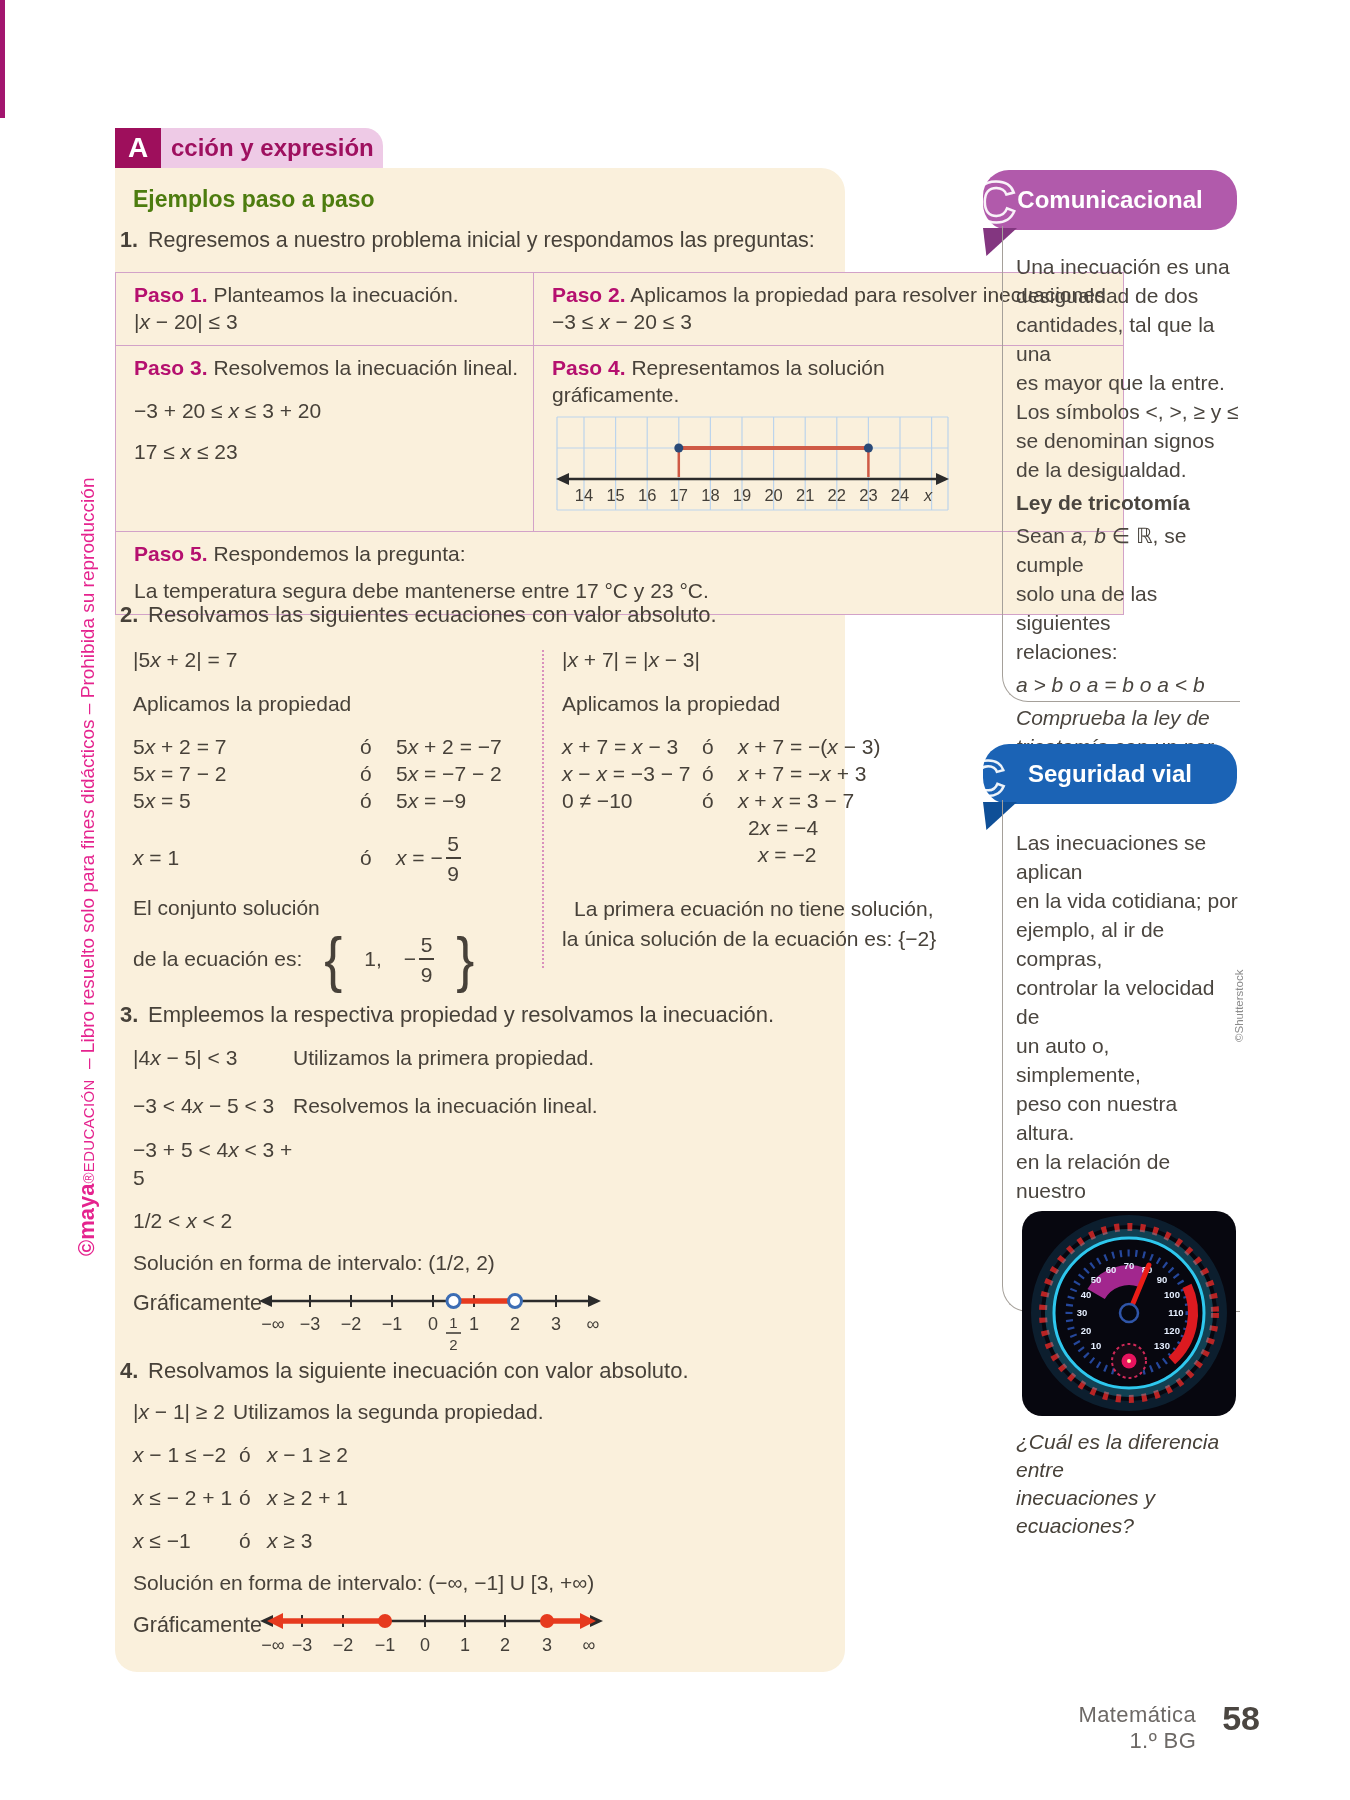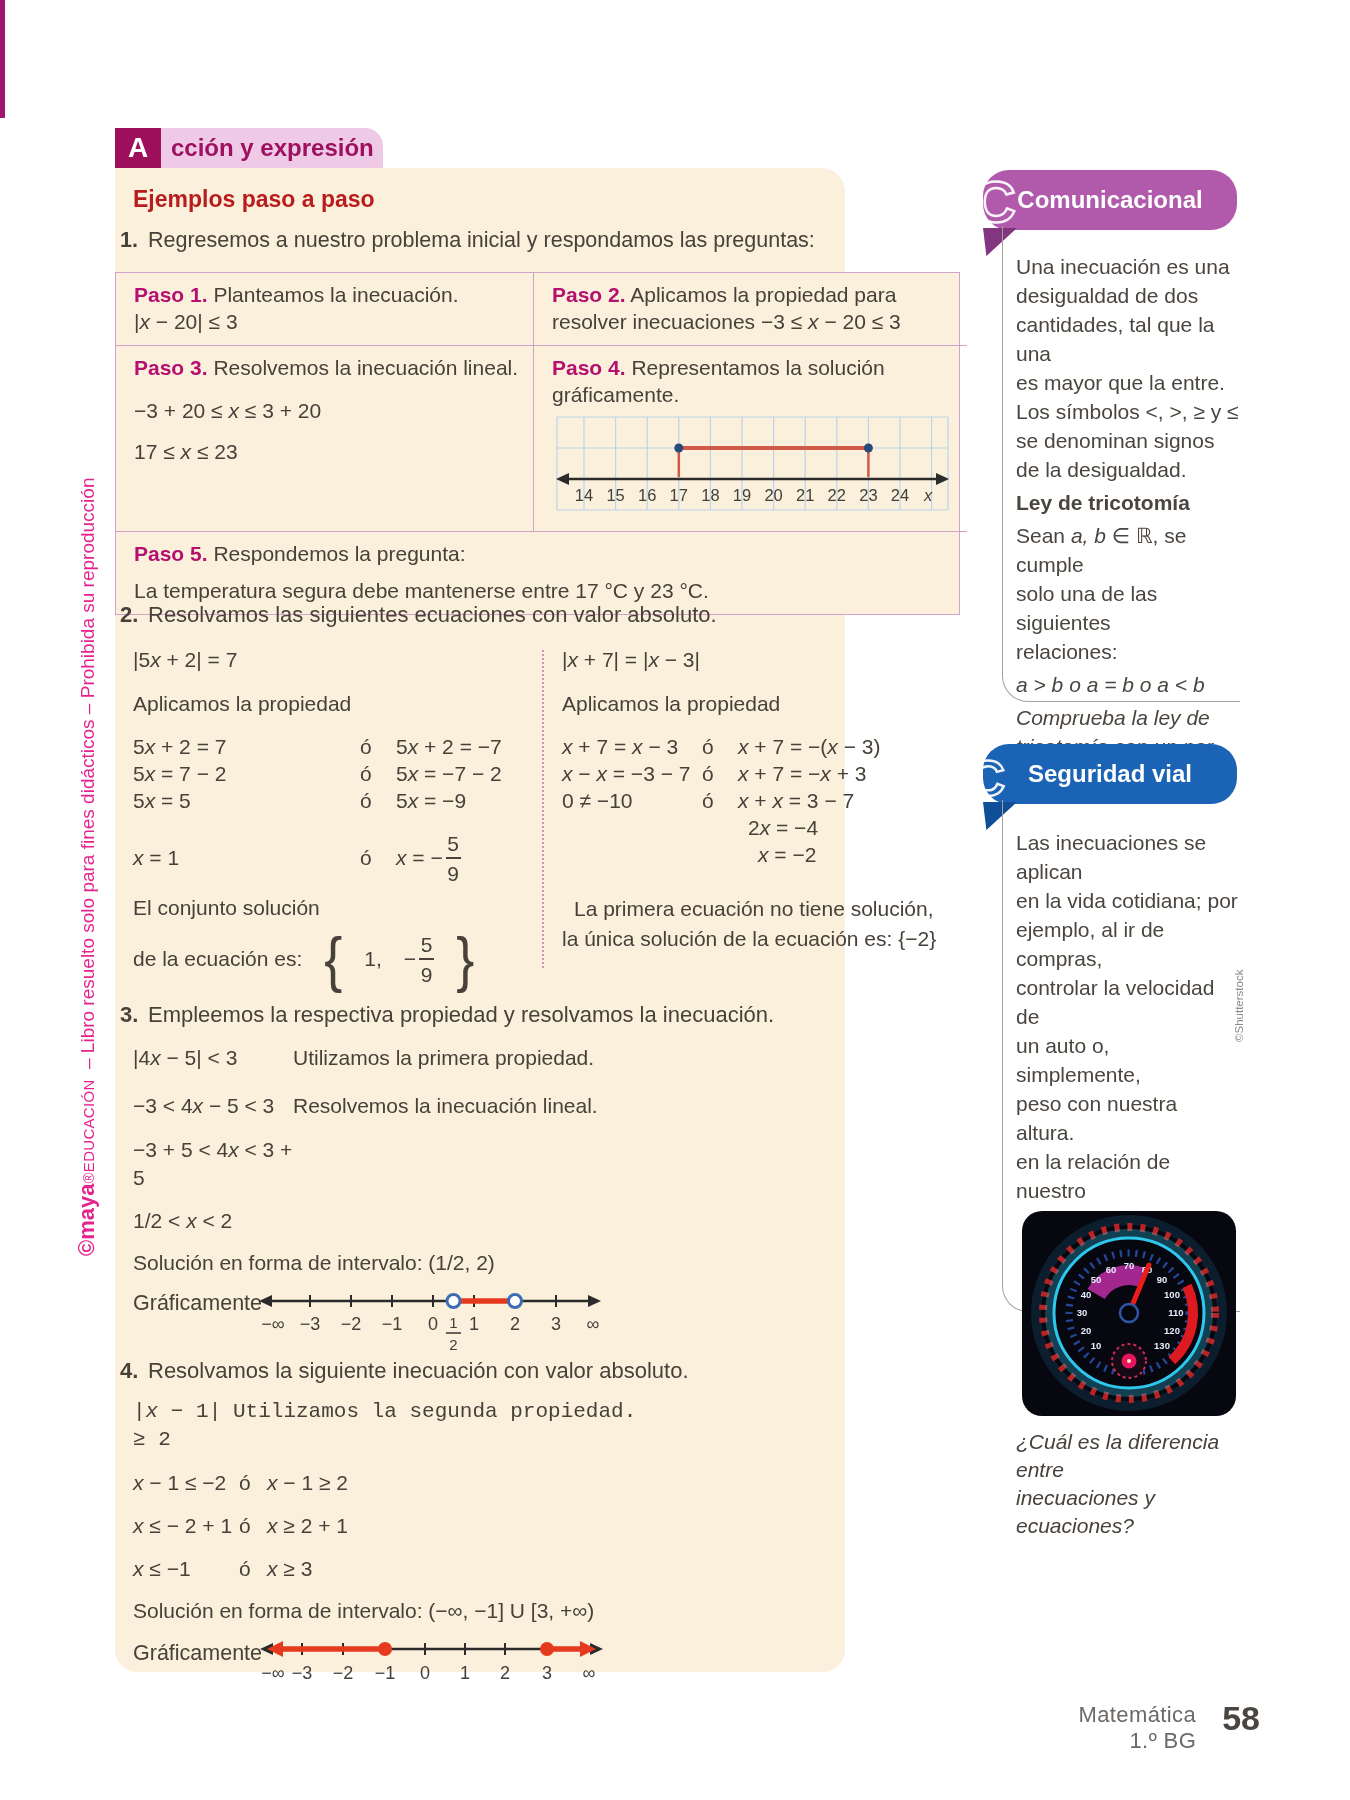--- a/index.html
+++ b/index.html
@@ -20,27 +20,27 @@
   #band{left:115px;top:128px;display:flex;height:40px;}
   #band .badge{width:46px;background:#9e0f5c;color:#fff;font-weight:bold;font-size:28px;
     display:flex;align-items:center;justify-content:center;}
   #band .bartitle{width:212px;background:#eecae6;border-radius:0 18px 0 0;color:#9e105f;
     font-weight:bold;font-size:24px;line-height:40px;padding-left:10px;}
 
   
   #cream{left:115px;top:168px;width:730px;height:1504px;background:#faf0dc;
     border-radius:0 24px 22px 22px;}
 
-  #ejemplos{left:133px;top:186px;font-weight:bold;font-size:23px;color:#b91c1c;}
+  #ejemplos{left:133px;top:186px;font-weight:bold;font-size:23px;color:#4d7c0f;}
   .lead-row{display:flex;font-size:21.5px;}
   .lead-row .lnum{width:28px;font-weight:bold;flex:none;}
   #lead-item{left:120px;top:228px;}
 
   
-  #steps{left:115px;top:272px;width:845px;background:#faf0dc;display:grid;
+  #steps{left:115px;top:272px;width:1009px;background:#faf0dc;display:grid;
     grid-template-columns:418px 1fr;border:1.5px solid #d2a2c8;box-sizing:border-box;font-size:21px;}
   #steps .cell{padding:8px 12px 10px 18px;border-bottom:1.5px solid #d2a2c8;box-sizing:border-box;}
   #steps .rcell{border-right:1.5px solid #d2a2c8;}
   #steps .span2{grid-column:1/3;border-bottom:none;min-height:76px;}
   #steps .c-r1{min-height:66px;}
   #steps .c-r2{min-height:175px;}
   .paso{color:#b5106f;font-weight:bold;}
   .mline{line-height:27px;}
   .mt14{margin-top:14px;}.mt10{margin-top:10px;}.mt16{margin-top:16px;}.mt17{margin-top:17px;}
 
@@ -60,21 +60,21 @@
   .setrow{display:flex;align-items:center;gap:22px;height:64px;margin-top:6px;}
   .bigbrace{font-size:54px;font-weight:400;transform:scaleY(1.12);line-height:1;}
   .pl186{padding-left:186px;}.pl196{padding-left:196px;}
   .nowrap{white-space:nowrap;line-height:30px;}
 
   
   #sec3{left:120px;top:1002px;width:740px;}
   #sec4{left:120px;top:1358px;width:740px;}
   .inner{margin-left:13px;font-size:21px;}
   .noterow3{display:grid;grid-template-columns:160px auto;line-height:28px;}
-  .noterow4{display:grid;grid-template-columns:100px auto;line-height:28px;font-family:Liberation Mono, monospace;}
+  .noterow4{display:grid;grid-template-columns:100px auto;line-height:28px;}
   .eqrow4{display:grid;grid-template-columns:106px 28px auto;line-height:28px;}
   .mt15{margin-top:15px;}.mt20{margin-top:20px;}
   .graphrow{display:flex;margin-top:4px;}
   .glabel{width:122px;flex:none;font-size:21.5px;}
   .glabel.g3{padding-top:10px;}
   .glabel.g4{padding-top:8px;}
   svg text{font-family:"Liberation Sans",sans-serif;}
 
   
   .shead{position:absolute;left:983px;width:254px;height:60px;border-radius:26px;color:#fff;

